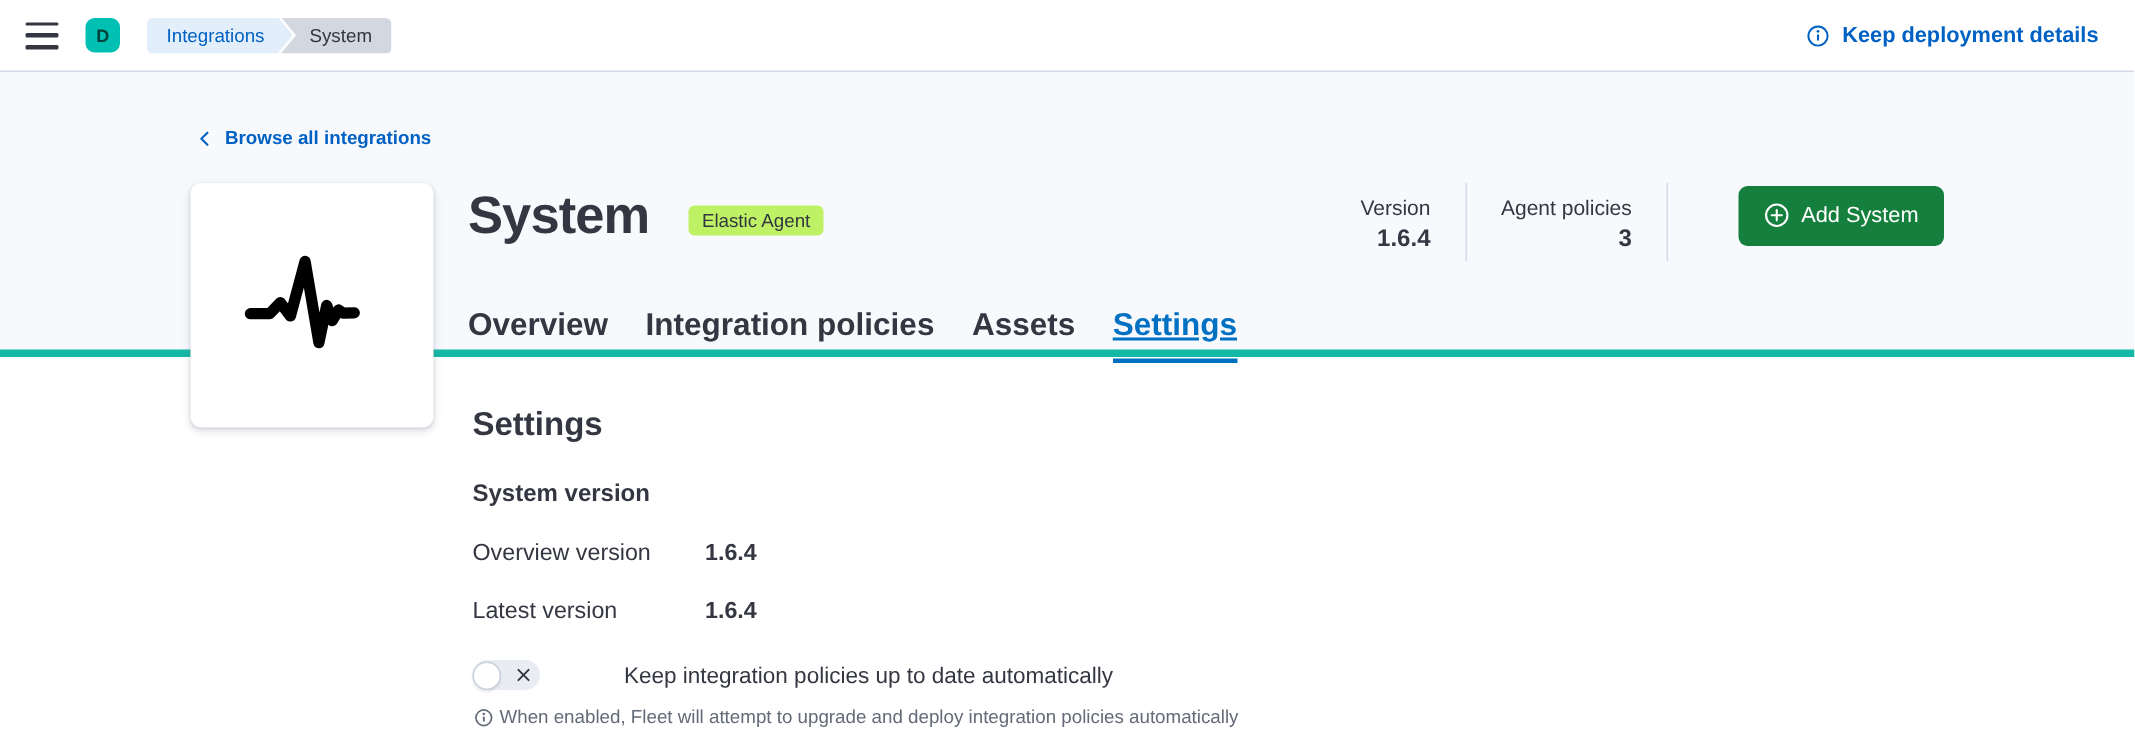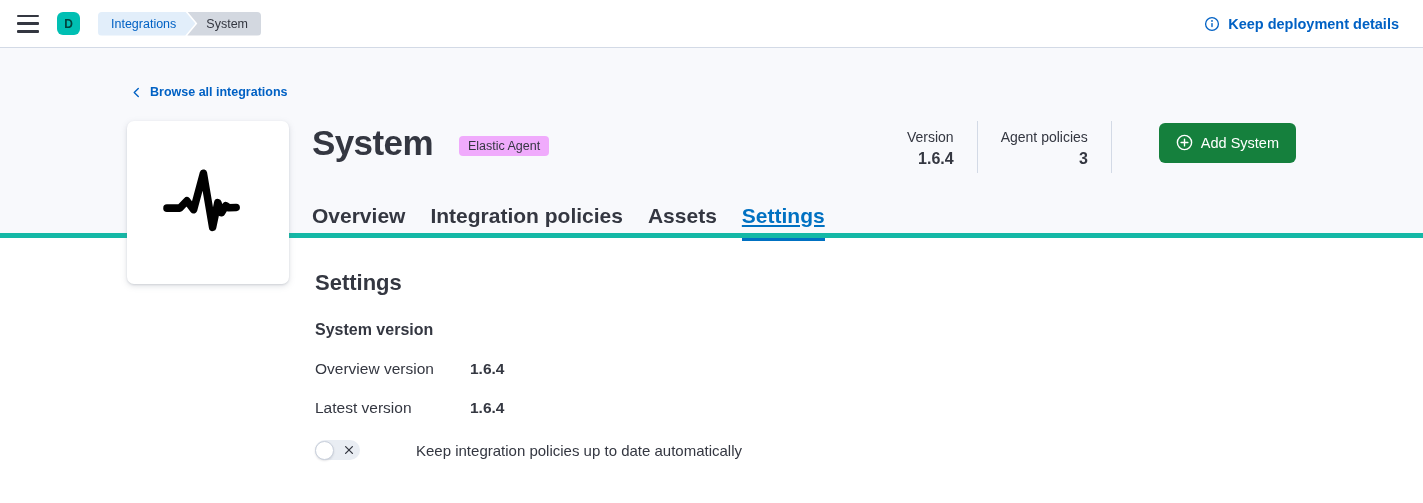--- a/index.html
+++ b/index.html
@@ -89,21 +89,21 @@
   }
   .hero-center {
     flex: 1 1 auto; margin-left: 23px;
     height: 100%;
     display: flex; flex-direction: column; justify-content: space-between;
     min-width: 0;
   }
   .title-row { display: flex; align-items: center; gap: 26px; padding-top: 2px; }
   .page-title { font-size: 35px; font-weight: 700; letter-spacing: -0.6px; color: #343741; }
   .badge {
-    background: #f0abfc; color: #343741;
+    background: #bef264; color: #343741;
     font-size: 12.5px; font-weight: 500;
     padding: 3px 9px; border-radius: 4px; margin-top: 6px;
     white-space: nowrap;
   }
   .tabs { display: flex; gap: 25px; align-items: flex-end; }
   .tab {
     font-size: 21px; font-weight: 600; color: #343741;
     padding-bottom: 13px; cursor: pointer; white-space: nowrap; margin-top: 33px;
   }
   .tab.active {
@@ -257,13 +257,23 @@
       <span>
         <svg width="10" height="10" viewBox="0 0 10 10">
           <line x1="1.6" y1="1.6" x2="8.4" y2="8.4" stroke="#343741" stroke-width="1.3" stroke-linecap="round"></line>
           <line x1="8.4" y1="1.6" x2="1.6" y2="8.4" stroke="#343741" stroke-width="1.3" stroke-linecap="round"></line>
         </svg>
       </span>
     </div>
     <span class="toggle-label">Keep integration policies up to date automatically</span>
   </div>
 
+  <div class="help-row">
+    <span>
+      <svg width="13" height="13" viewBox="0 0 16 16">
+        <circle cx="8" cy="8" r="6.4" fill="none" stroke="#646a77" stroke-width="1.4"></circle>
+        <circle cx="8" cy="4.9" r="1" fill="#646a77"></circle>
+        <rect x="7.3" y="6.9" width="1.5" height="4.3" rx="0.7" fill="#646a77"></rect>
+      </svg>
+    </span>
+    <span>When enabled, Fleet will attempt to upgrade and deploy integration policies automatically</span>
+  </div>
 </main>
 
 </body></html>

